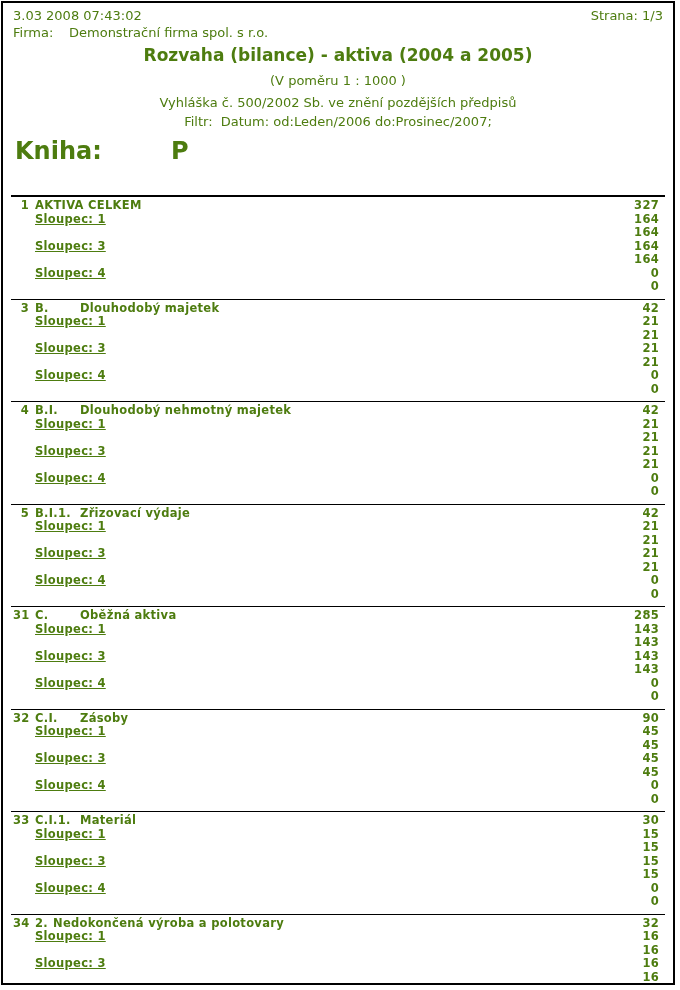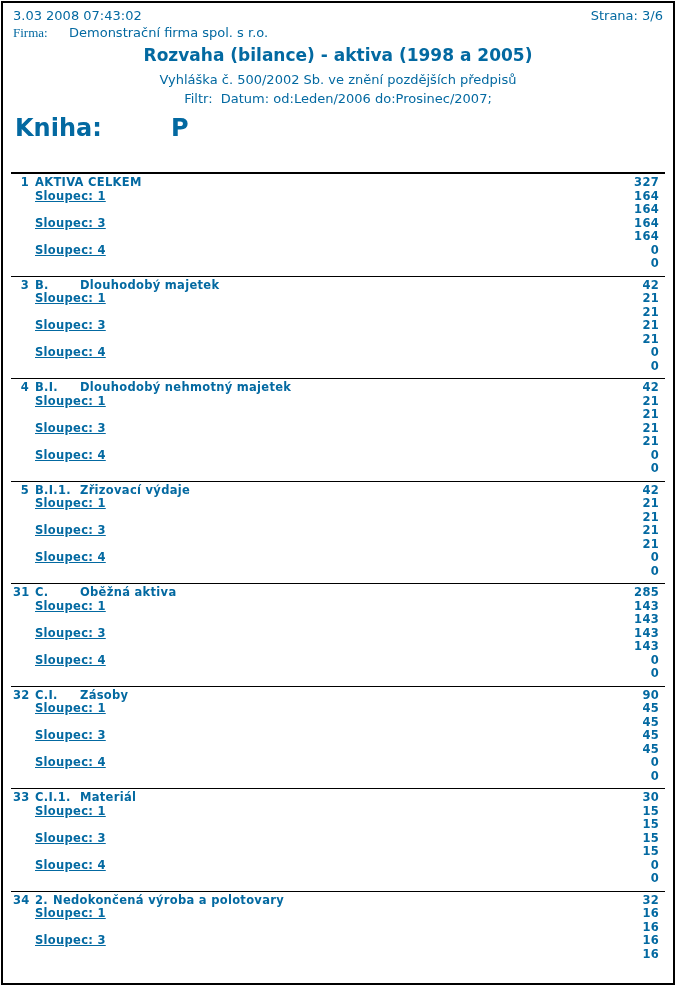--- a/index.html
+++ b/index.html
@@ -6,40 +6,40 @@
     margin: 0; padding: 0;
     width: 680px; height: 990px;
     background: #ffffff;
   }
   .page {
     position: absolute;
     left: 1px; top: 1px;
     width: 674px; height: 984px;
     border: 2px solid #000000;
     background: #ffffff;
-    color: #0369a1;
+    color: #4d7c0f;
     font-family: "DejaVu Sans", sans-serif;
     overflow: hidden;
     box-sizing: border-box;
   }
   
   .hdr-line1 {
     display: flex;
     justify-content: space-between;
     padding: 5px 10px 0 10px;
     font-size: 13px;
     line-height: 16px;
   }
   .hdr-line2 {
     display: flex;
     padding: 1px 10px 0 10px;
     font-size: 13px;
     line-height: 16px;
   }
-  .firm-label { min-width: 56px; font-family: Liberation Serif, serif; }
+  .firm-label { min-width: 56px; }
   .report-title {
     text-align: center;
     font-size: 17px;
     font-weight: bold;
     margin-top: 4px;
     line-height: 21px;
   }
   .sub-line {
     text-align: center;
     font-size: 13px;
@@ -101,29 +101,30 @@
     text-align: right;
   }
 </style>
 </head>
 <body>
 
 <div class="page">
 
   <div class="hdr-line1">
     <span>3.03 2008 07:43:02</span>
-    <span>Strana: 3/6</span>
+    <span>Strana: 1/3</span>
   </div>
 
   <div class="hdr-line2">
     <span class="firm-label">Firma:</span>
     <span>Demonstrační firma spol. s r.o.</span>
   </div>
 
-  <div class="report-title">Rozvaha (bilance) - aktiva (1998 a 2005)</div>
+  <div class="report-title">Rozvaha (bilance) - aktiva (2004 a 2005)</div>
+  <div class="sub-line sub-ratio">(V poměru 1 : 1000 )</div>
   <div class="sub-line sub-regulation">Vyhláška č. 500/2002 Sb. ve znění pozdějších předpisů</div>
   <div class="sub-line sub-filter">Filtr:  Datum: od:Leden/2006 do:Prosinec/2007;</div>
 
   <div class="book-line">
     <span class="book-label">Kniha:</span>
     <span>P</span>
   </div>
 
   <div class="report">
   <div class="section">

